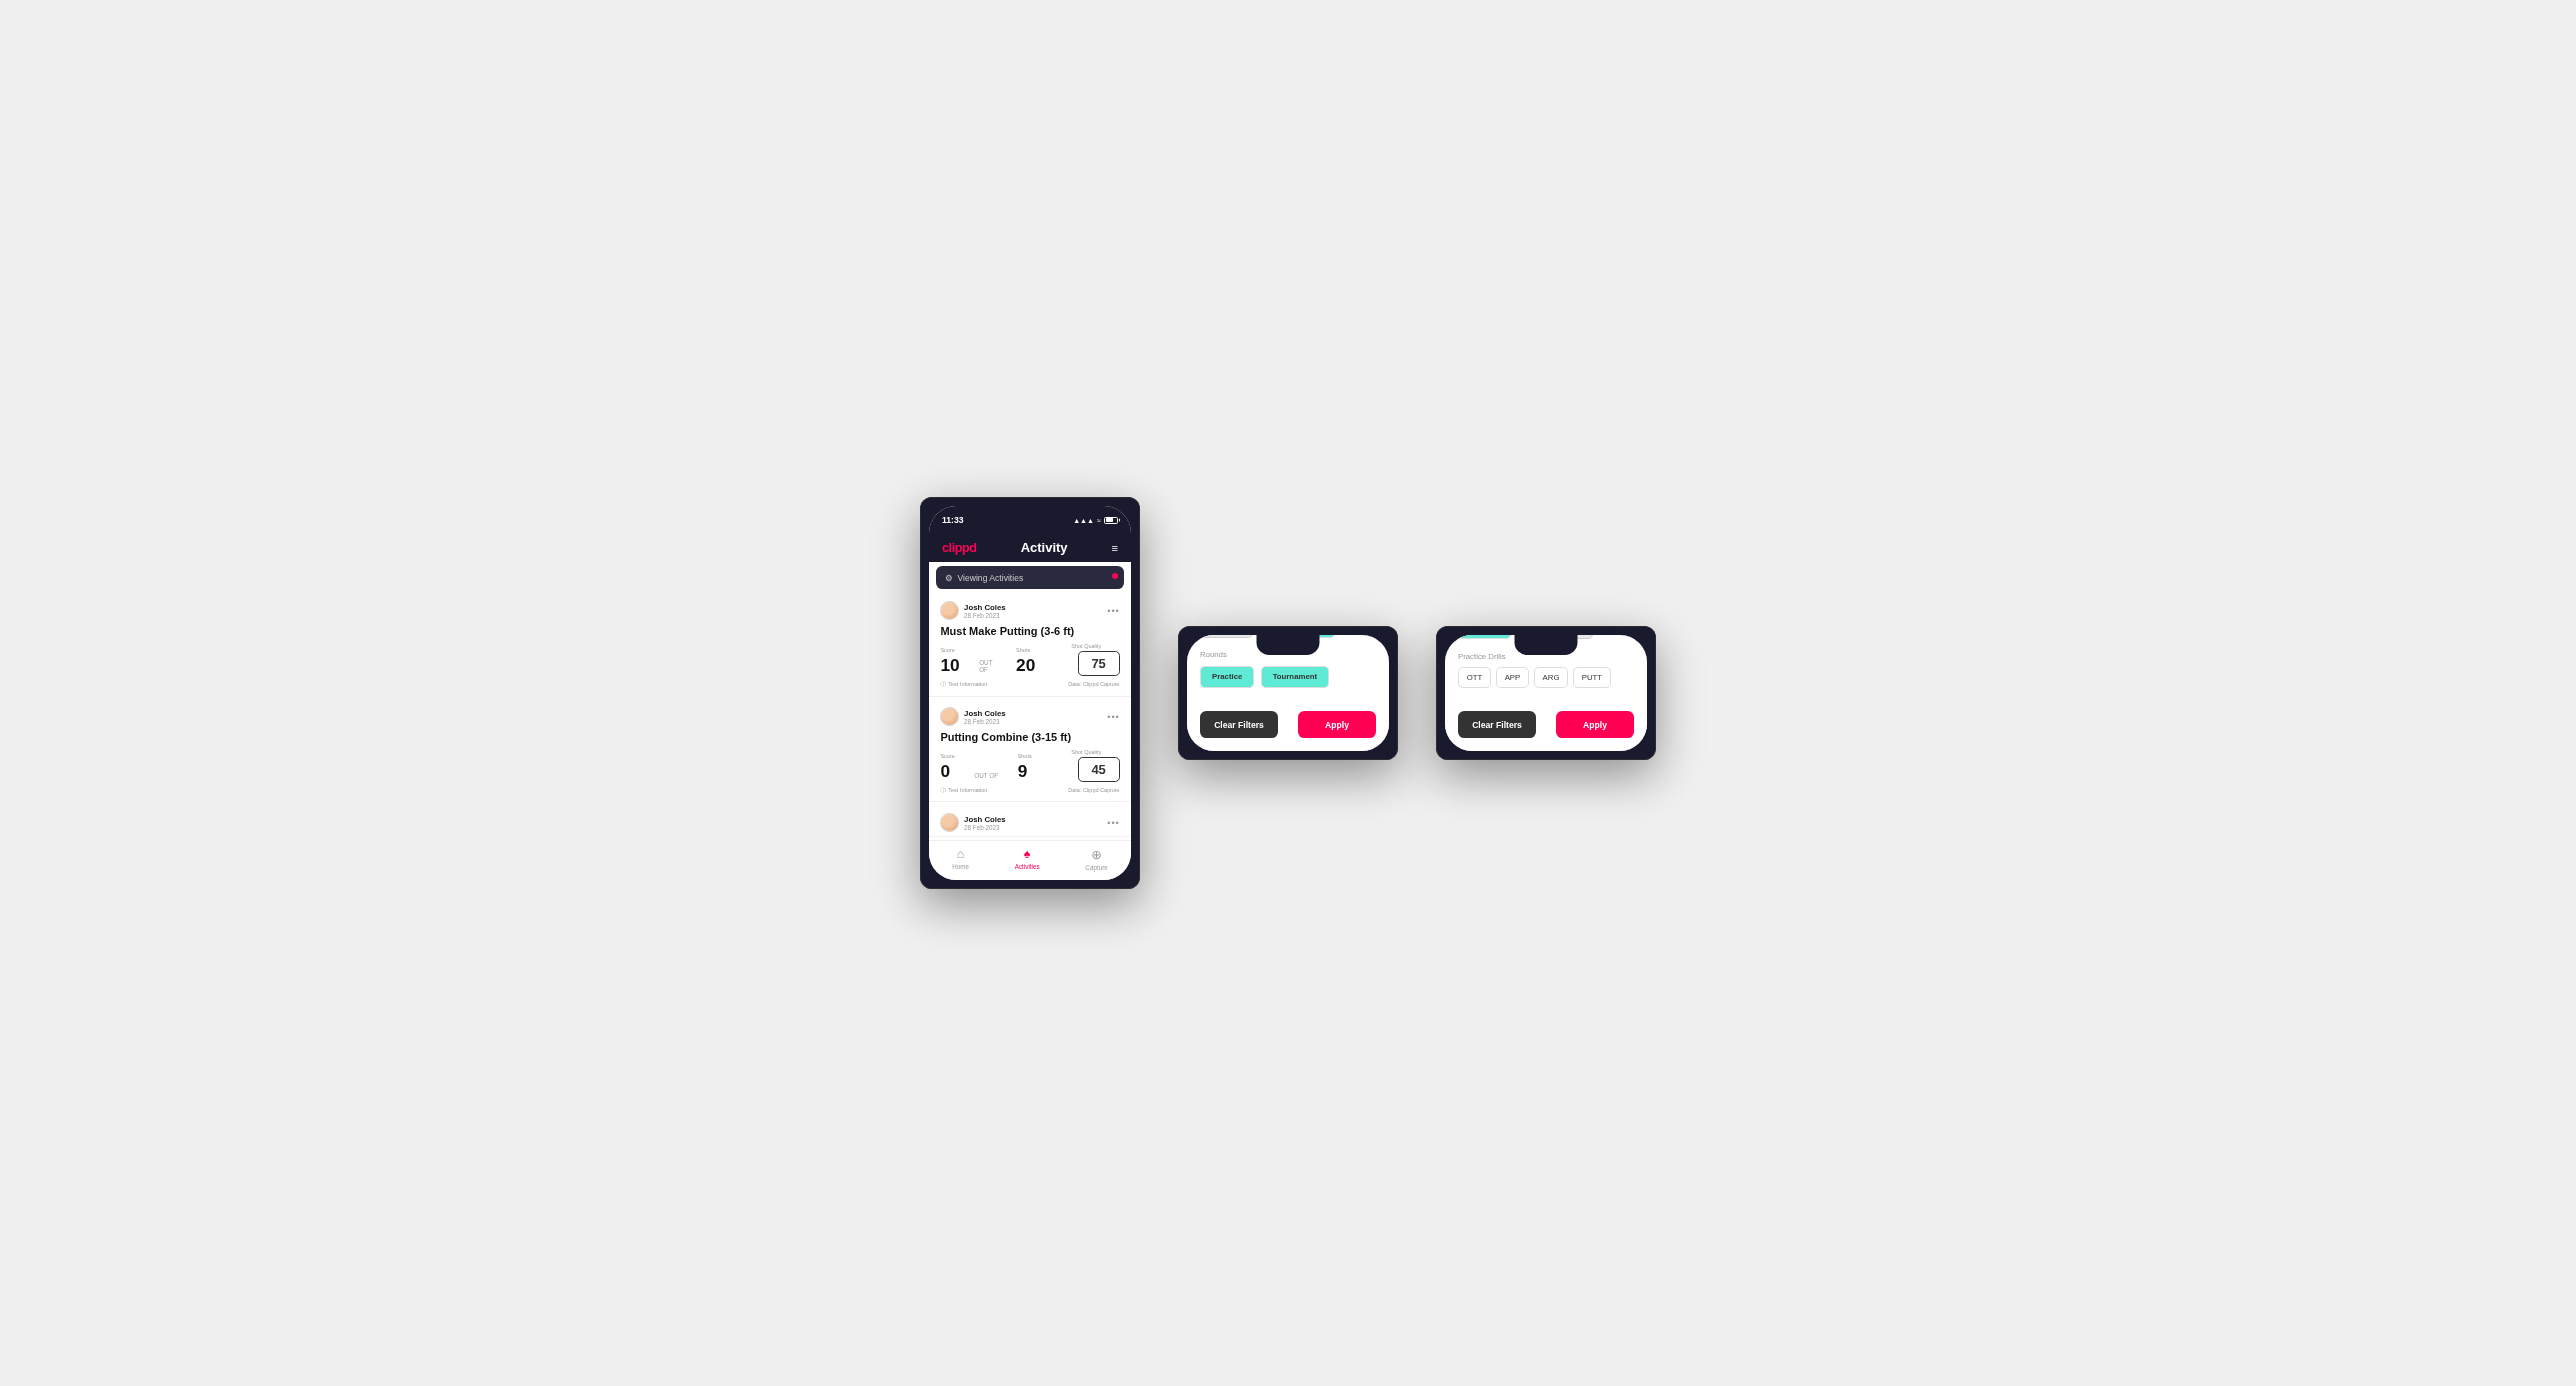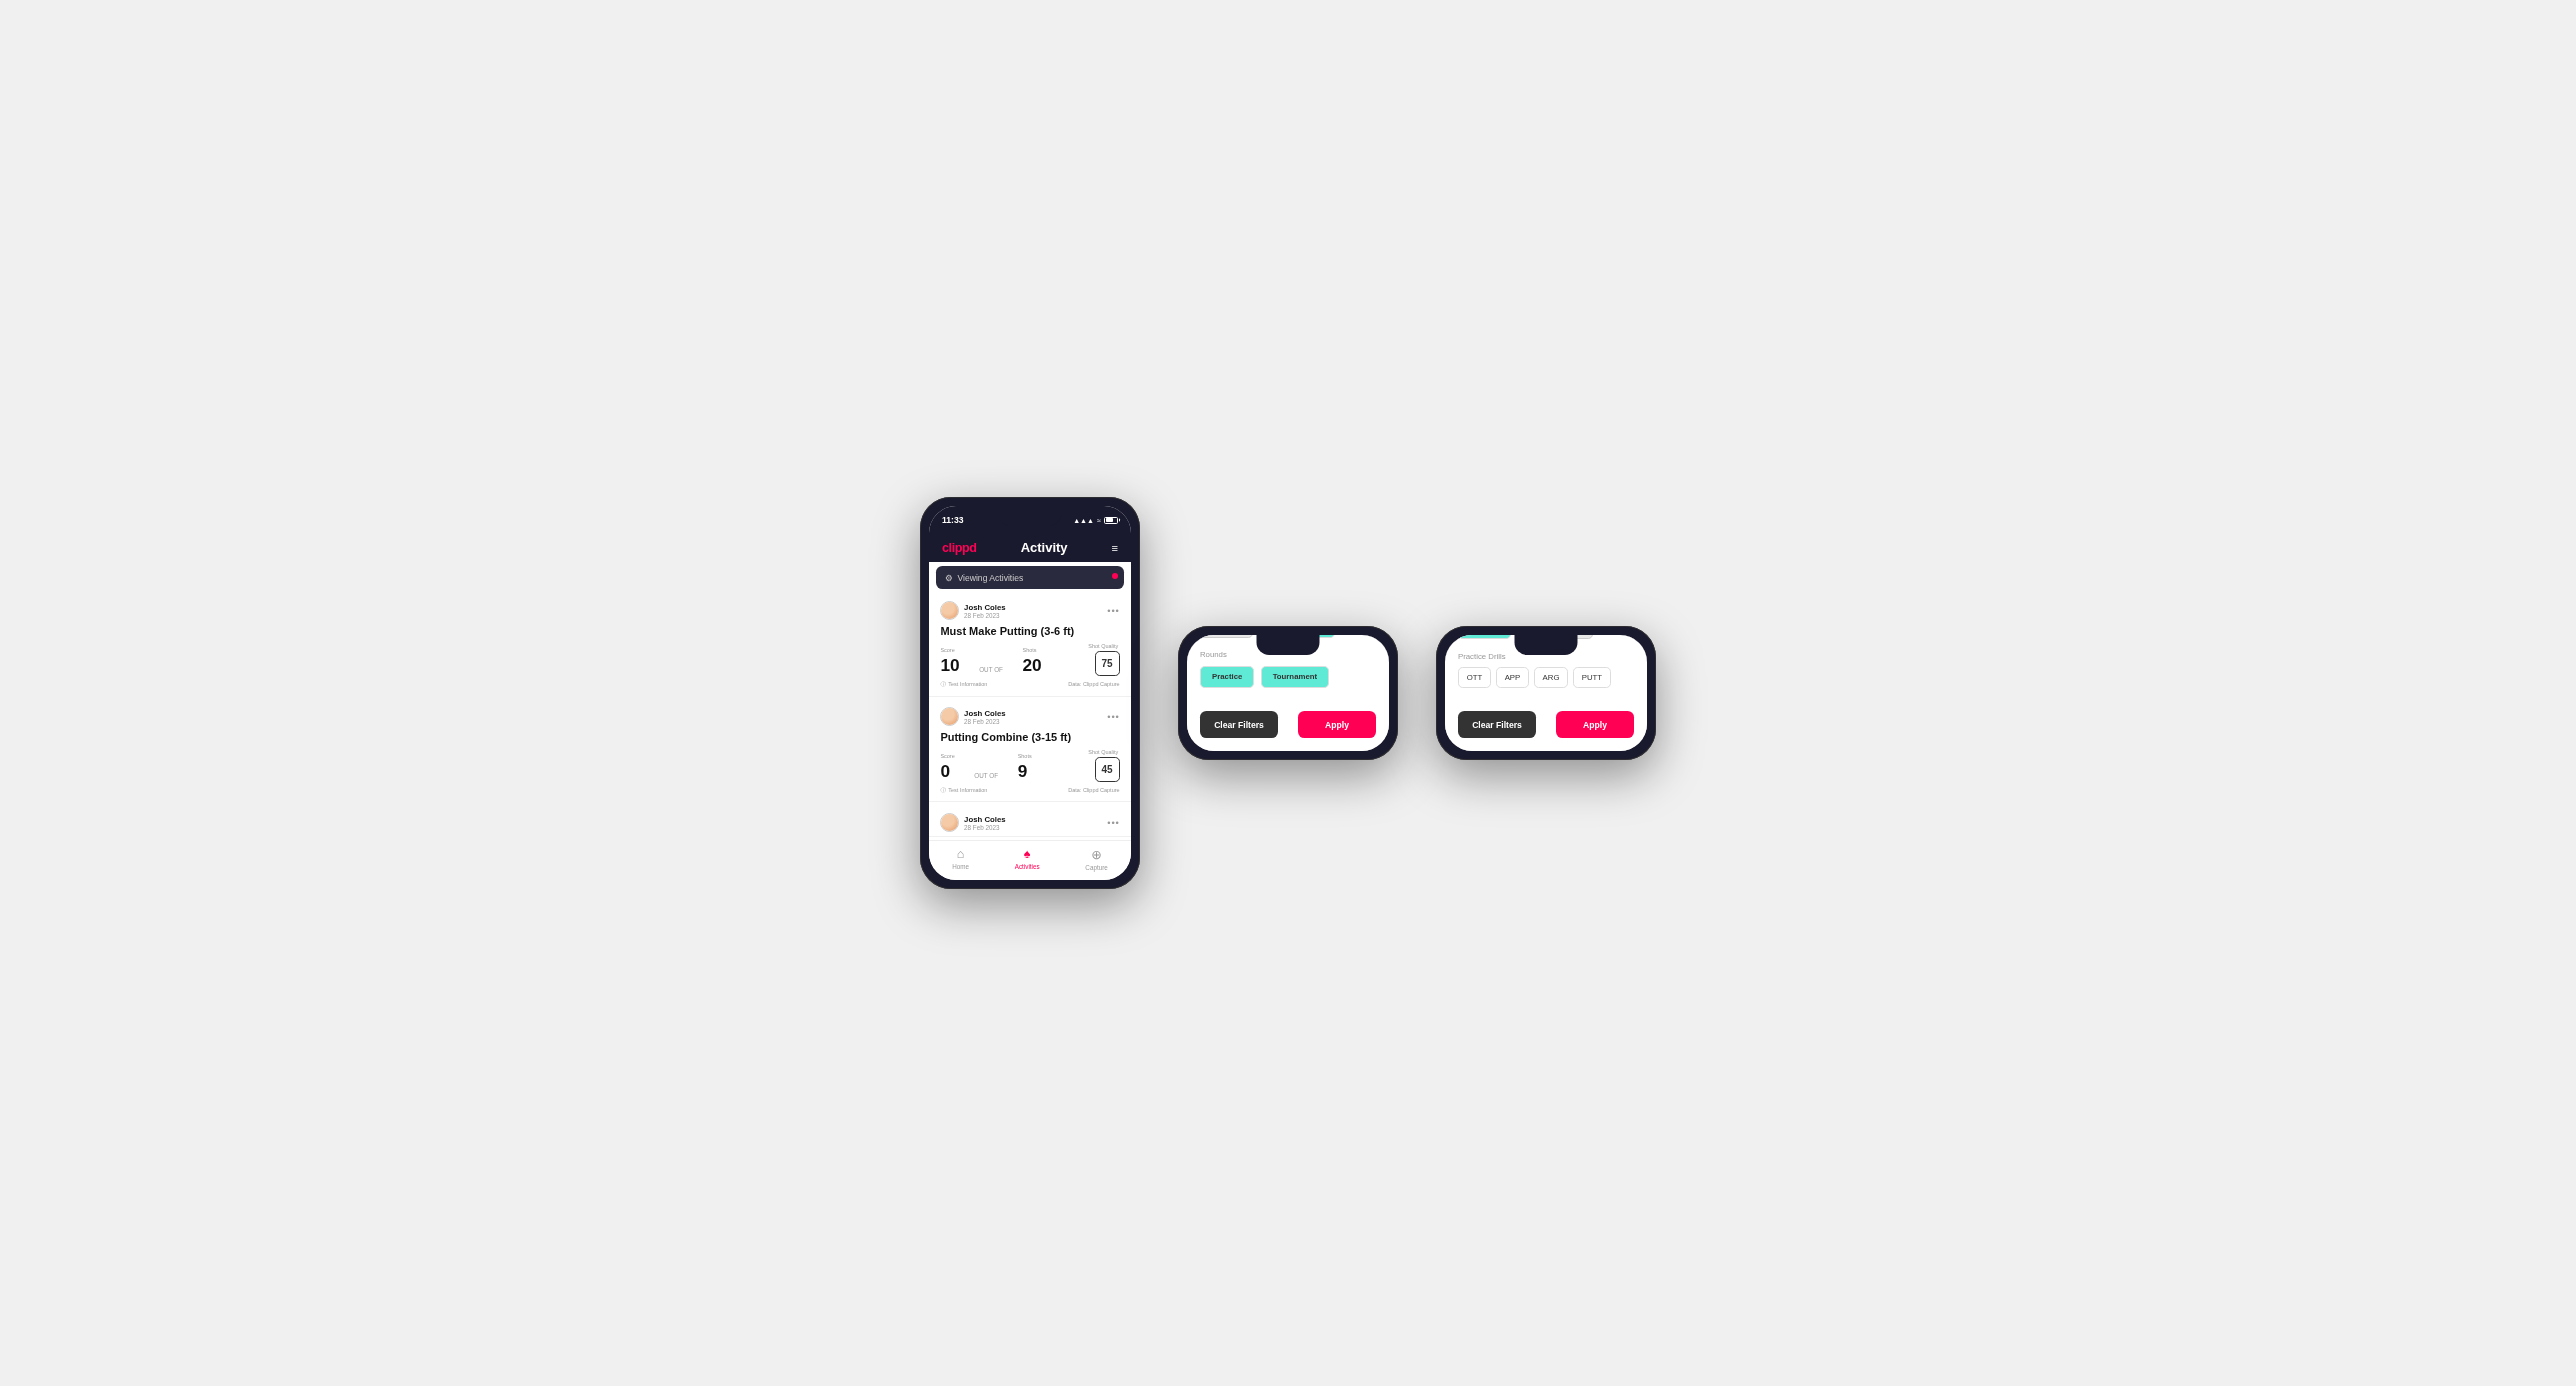--- a/index.html
+++ b/index.html
@@ -15,21 +15,21 @@
       display: flex;
       gap: 38px;
       align-items: center;
       padding: 47px 31px;
     }
 
     
     .phone {
       width: 220px;
       background: #1a1a2e;
-      border-radius: 31px;
+      border-radius: 12px;
       padding: 9.4px;
       box-shadow: 0 15.7px 47px rgba(0,0,0,0.4), inset 0 0 0 0.8px #333;
       position: relative;
     }
     .phone-inner {
       background: #fff;
       border-radius: 27px;
       overflow: hidden;
       position: relative;
     }
@@ -218,28 +218,28 @@
       font-weight: 700;
       color: #111;
     }
     .out-of {
       font-size: 6.3px;
       color: #999;
       margin-bottom: 3.1px;
       padding: 0 1.6px;
     }
     .shot-quality-badge {
-      width: 25px;
+      width: 42px;
       height: 25px;
       border: 1.6px solid #333;
       border-radius: 4.7px;
       display: flex;
       align-items: center;
       justify-content: center;
-      font-size: 10px;
+      font-size: 13px;
       font-weight: 700;
       color: #333;
       margin-left: 6.3px;
     }
     .card-footer {
       display: flex;
       align-items: center;
       justify-content: space-between;
     }
     .test-info {

